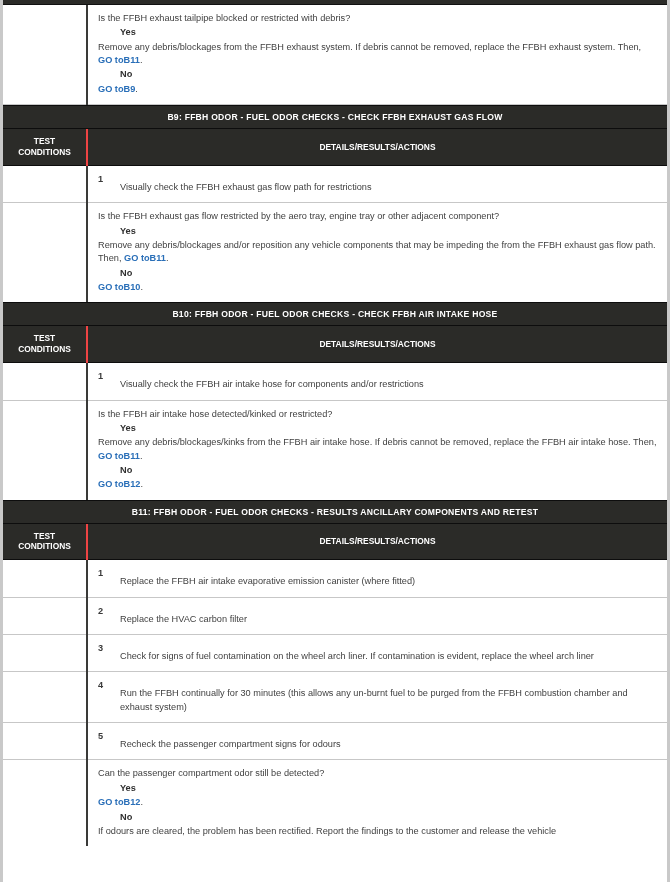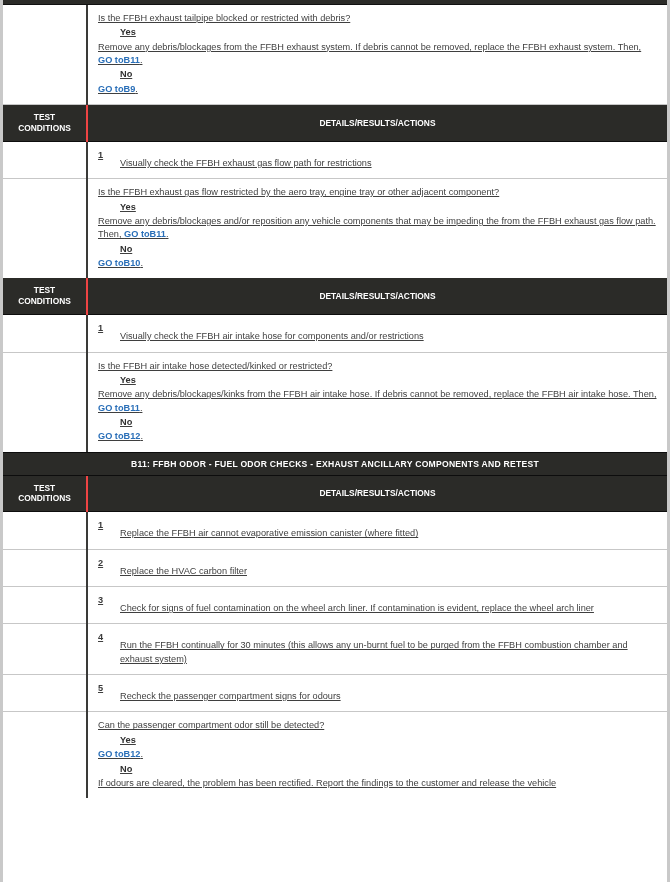--- a/index.html
+++ b/index.html
@@ -76,21 +76,20 @@
     border-bottom: 1px solid #c7c7c7;
   }
   .body-cell {
     background: #ffffff;
     border-bottom: 1px solid #c7c7c7;
     padding: 7px 10px 8px 10px;
     vertical-align: top;
     font-size: 9.2px;
     line-height: 1.45;
     color: #3f3f3f;
-    text-decoration: underline;
   }
   .body-cell.last { border-bottom: none; }
   .cond-cell.last { border-bottom: none; }
 
   
   .step {
     display: flex;
     align-items: flex-start;
   }
   .step-num {
@@ -141,20 +140,21 @@
         <p class="q">Is the FFBH exhaust tailpipe blocked or restricted with debris?</p>
         <p class="ans-label">Yes</p>
         <p class="ans-text"><span>Remove any debris/blockages from the FFBH exhaust system. If debris cannot be removed, replace the FFBH exhaust system. Then, </span><span class="lnk">GO toB11</span><span>.</span></p>
         <p class="ans-label">No</p>
         <p class="ans-text"><span class="lnk">GO toB9</span><span>.</span></p>
       </td>
     </tr>
   </tbody>
     </table>
 
+  <div class="band">B9: FFBH ODOR - FUEL ODOR CHECKS - CHECK FFBH EXHAUST GAS FLOW</div>
   <table class="tbl">
     <colgroup>
         <col class="c-cond">
         <col>
       </colgroup>
     <tbody>
         <tr>
       <td class="hdr-cell cond">
         <span class="blk">TEST</span>
         <span class="blk">CONDITIONS</span>
@@ -176,20 +176,21 @@
         <p class="q">Is the FFBH exhaust gas flow restricted by the aero tray, engine tray or other adjacent component?</p>
         <p class="ans-label">Yes</p>
         <p class="ans-text"><span>Remove any debris/blockages and/or reposition any vehicle components that may be impeding the from the FFBH exhaust gas flow path. Then, </span><span class="lnk">GO toB11</span><span>.</span></p>
         <p class="ans-label">No</p>
         <p class="ans-text"><span class="lnk">GO toB10</span><span>.</span></p>
       </td>
     </tr>
   </tbody>
     </table>
 
+  <div class="band">B10: FFBH ODOR - FUEL ODOR CHECKS - CHECK FFBH AIR INTAKE HOSE</div>
   <table class="tbl">
     <colgroup>
         <col class="c-cond">
         <col>
       </colgroup>
     <tbody>
         <tr>
       <td class="hdr-cell cond">
         <span class="blk">TEST</span>
         <span class="blk">CONDITIONS</span>
@@ -211,41 +212,41 @@
         <p class="q">Is the FFBH air intake hose detected/kinked or restricted?</p>
         <p class="ans-label">Yes</p>
         <p class="ans-text"><span>Remove any debris/blockages/kinks from the FFBH air intake hose. If debris cannot be removed, replace the FFBH air intake hose. Then, </span><span class="lnk">GO toB11</span><span>.</span></p>
         <p class="ans-label">No</p>
         <p class="ans-text"><span class="lnk">GO toB12</span><span>.</span></p>
       </td>
     </tr>
   </tbody>
     </table>
 
-  <div class="band">B11: FFBH ODOR - FUEL ODOR CHECKS - EXHAUST ANCILLARY COMPONENTS AND RETEST</div>
+  <div class="band">B11: FFBH ODOR - FUEL ODOR CHECKS - RESULTS ANCILLARY COMPONENTS AND RETEST</div>
   <table class="tbl">
     <colgroup>
         <col class="c-cond">
         <col>
       </colgroup>
     <tbody>
         <tr>
       <td class="hdr-cell cond">
         <span class="blk">TEST</span>
         <span class="blk">CONDITIONS</span>
       </td>
       <td class="hdr-cell">DETAILS/RESULTS/ACTIONS</td>
     </tr>
 
     <tr>
       <td class="cond-cell"></td>
       <td class="body-cell">
         <div class="step">
           <span class="step-num">1</span>
-          <span class="step-txt">Replace the FFBH air cannot evaporative emission canister (where fitted)</span>
+          <span class="step-txt">Replace the FFBH air intake evaporative emission canister (where fitted)</span>
         </div>
       </td>
     </tr>
     <tr>
       <td class="cond-cell"></td>
       <td class="body-cell">
         <div class="step">
           <span class="step-num">2</span>
           <span class="step-txt">Replace the HVAC carbon filter</span>
         </div>

